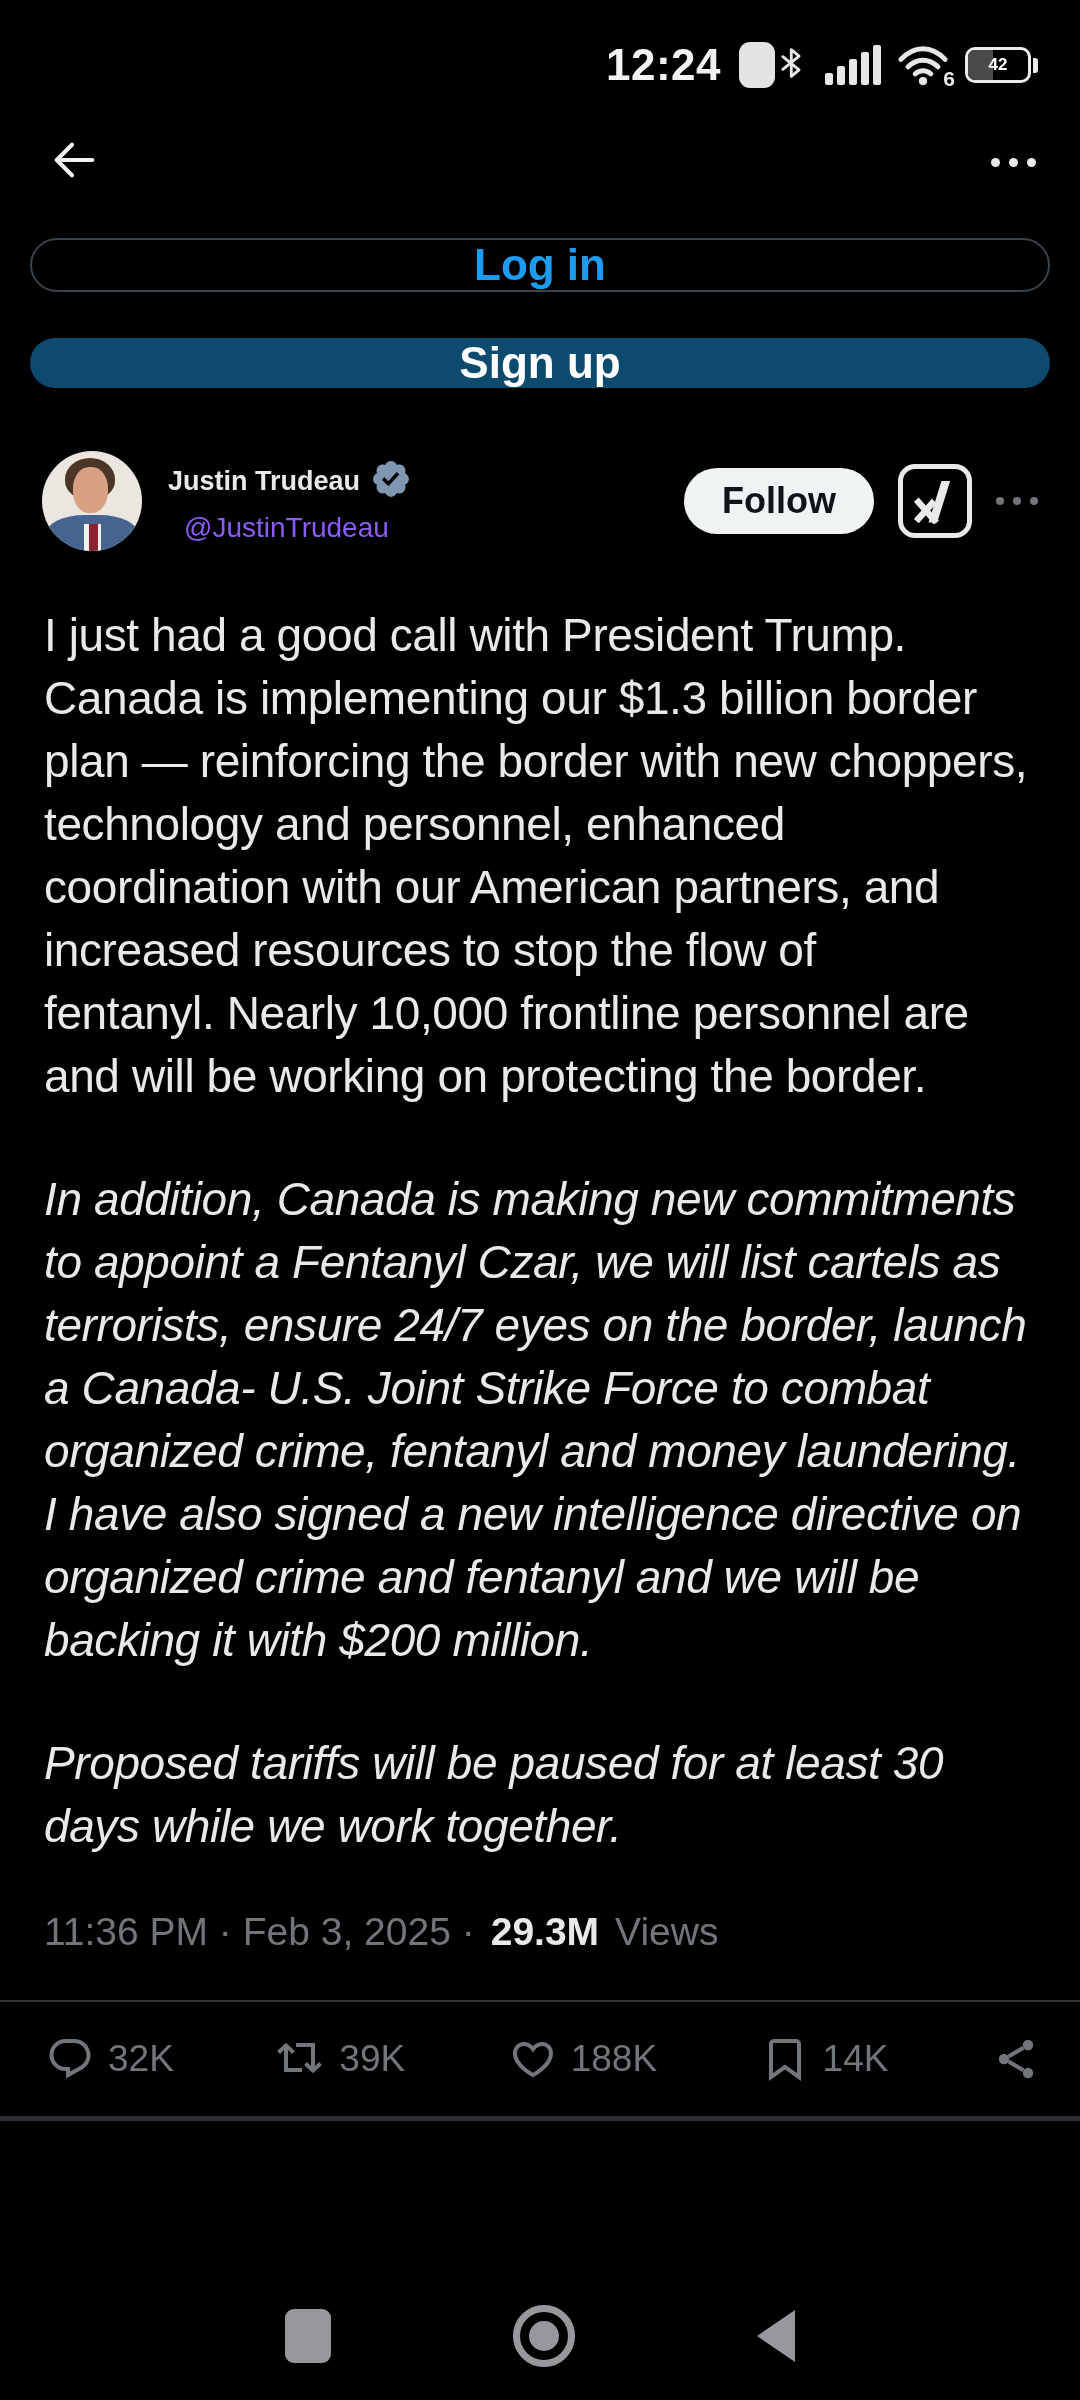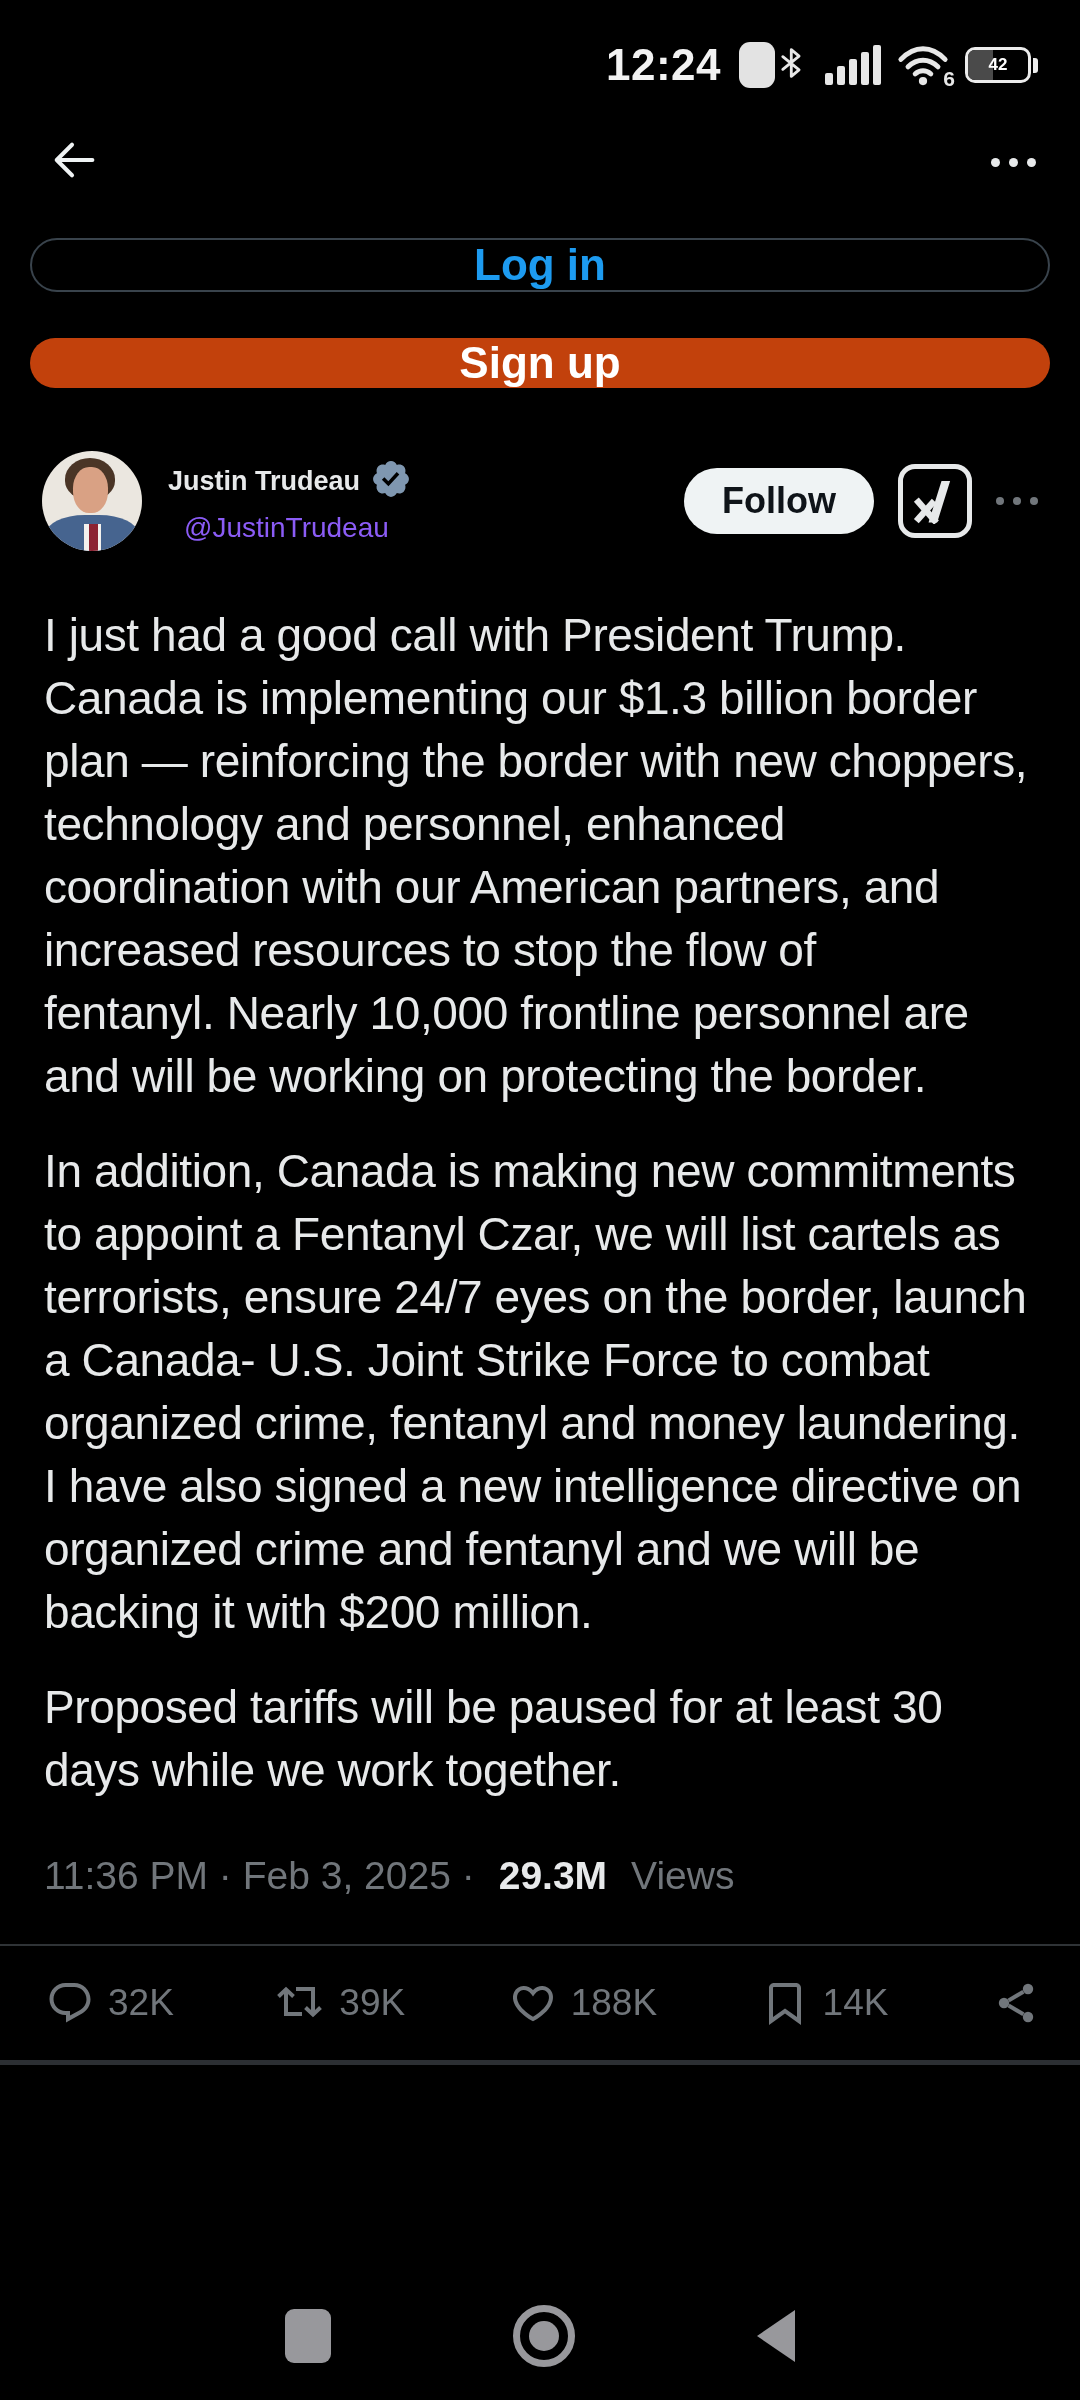--- a/index.html
+++ b/index.html
@@ -34,21 +34,21 @@
              padding:0 44px; margin-top:38px; height:56px; }
   .dots3 { display:flex; gap:9px; align-items:center; }
   .dots3 i { width:9px; height:9px; border-radius:50%; background:#e7e9ea; }
   .dots3.gray i { width:8px; height:8px; background:#71767b; }
 
   
   .auth-row { display:flex; gap:46px; padding:0 30px; margin-top:48px;flex-direction:column; }
   .btn { flex:1; height:84px; border-radius:42px; display:flex; align-items:center;
          justify-content:center; font-size:44px; font-weight:700; }
   .btn-login { border:2px solid #39434c; color:#1d9bf0; background:#000; }
-  .btn-signup { background:#c2410c; color:#fff; }
+  .btn-signup { background:#0c4a6e; color:#fff; }
 
   
   .profile-row { display:flex; align-items:center; padding:0 42px; margin-top:62px; height:102px; }
   .avatar { width:100px; height:100px; border-radius:50%; overflow:hidden; position:relative;
             background:#ebe7e0; flex:0 0 auto; }
   .av-hair { position:absolute; top:7px; left:23px; width:50px; height:42px; background:#4a3526;
              border-radius:50% 50% 46% 46%; }
   .av-face { position:absolute; top:16px; left:31px; width:35px; height:46px; background:#d9a184;
              border-radius:46%; }
   .av-suit { position:absolute; bottom:-8px; left:4px; width:92px; height:44px; background:#46648f;
@@ -62,26 +62,26 @@
   .profile-right { margin-left:auto; display:flex; align-items:center; gap:24px; }
   .follow-btn { background:#eff3f4; color:#0f1419; font-size:36px; font-weight:700;
                 height:66px; padding:0 38px; border-radius:33px; display:flex; align-items:center; }
   .grok-btn { width:74px; height:74px; border:5px solid #e7e9ea; border-radius:17px;
               display:flex; align-items:center; justify-content:center; background:#000; }
 
   
   .tweet-body { padding:0 14px 0 44px; margin-top:52px; }
   .tweet-body p { font-size:46px; line-height:63px; letter-spacing:-0.4px; color:#e7e9ea;
                   font-weight:400; }
-  .tweet-body p + p { margin-top:32px; }
+  .tweet-body p + p { margin-top:60px;font-style:italic; }
   .tweet-body span { display:block; white-space:nowrap; }
 
   
   .meta-row { padding:0 44px; margin-top:52px; font-size:39px; color:#71767b; display:flex;
-              align-items:baseline; gap:24px; }
+              align-items:baseline; gap:16px; }
   .meta-views { color:#e7e9ea; font-weight:700; }
 
   
   .divider-thin { height:2px; background:#2f3336; margin-top:46px; }
   .engagement { display:flex; align-items:center; justify-content:space-between;
                 padding:0 40px 0 46px; height:114px; }
   .eng-item { display:flex; align-items:center; gap:14px; color:#71767b; font-size:37px; }
   .eng-item svg { display:block; }
   .divider-thick { height:5px; background:#2c2f33; }
 

